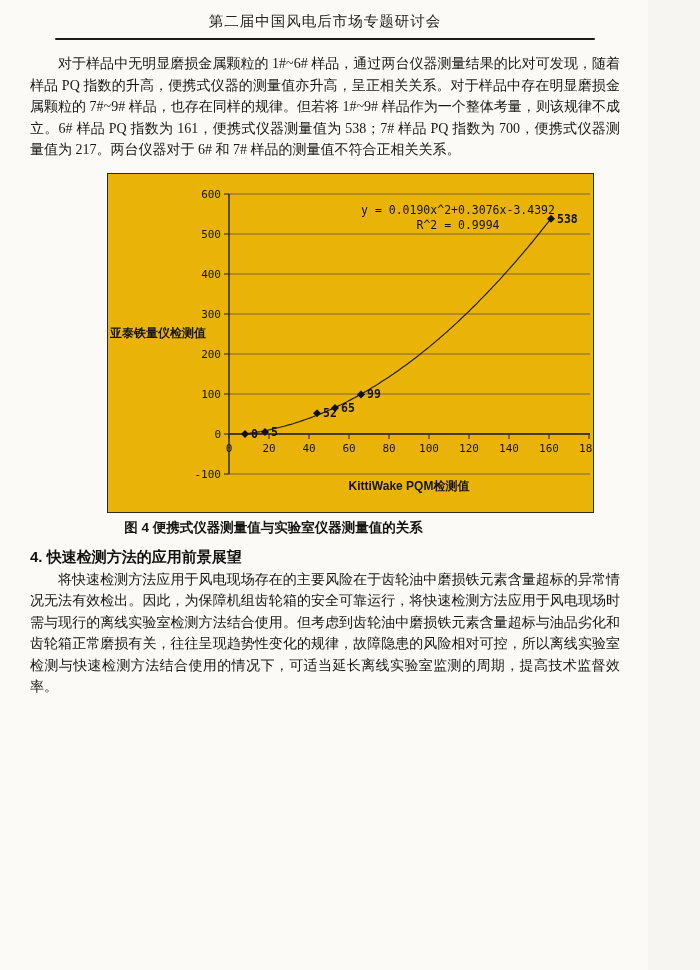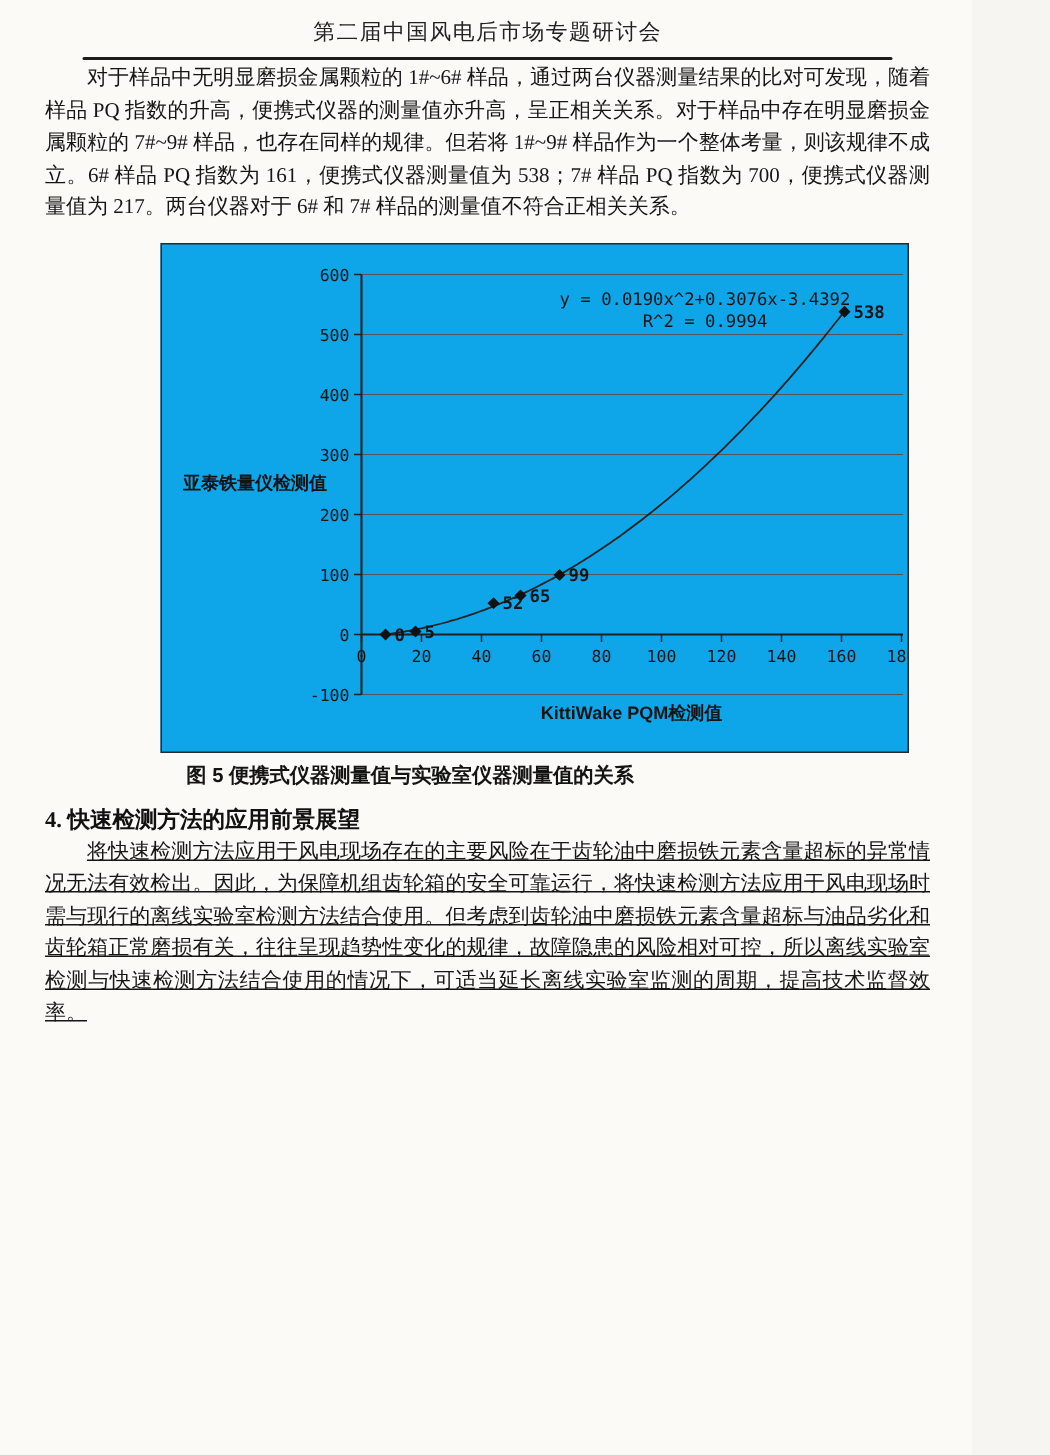--- a/index.html
+++ b/index.html
@@ -31,48 +31,47 @@
     border-radius:1px;
   }
   .body-text{
     margin:0;
     font-size:14px;
     line-height:21.5px;
     text-align:justify;
     text-indent:2em;
     color:#161616;
   }
-  .body-text.first{margin-top:2px;}
+  .body-text.first{margin-top:13px;}
   .figure-block{
     margin:12px 0 0 77px;
     width:487px;
   }
   .chart-frame{
     width:485px;height:338px;
     border:1px solid #2b2b2b;
-    background:#0ea5e9;
-    padding-left:12px;
+    background:#eab308;
   }
   .figure-caption{
     margin-top:6px;
     width:487px;
     text-align:center;
     font-family:"Liberation Sans","DejaVu Sans",sans-serif;
     font-weight:700;
     font-size:13.5px;
     color:#141414;
   }
   .section-heading{
     margin:11px 0 0 0;
-    font-family:Liberation Serif, serif;
+    font-family:Liberation Sans, sans-serif;
     font-weight:700;
     font-size:15px;
     color:#111;
   }
-  .sec-text{margin-top:2px;text-decoration:underline;}
+  .sec-text{margin-top:2px;}
   svg text{fill:#141414;}
   .tick-label{
     font-family:"DejaVu Sans Mono","Liberation Mono",monospace;
     font-size:11px;
   }
   .eq-label{
     font-family:"DejaVu Sans Mono","Liberation Mono",monospace;
     font-size:11.5px;
   }
   .pt-label{
@@ -158,18 +157,18 @@
           <text x="259" y="224.4" class="pt-label">99</text>
           <path d="M 443 40.8 L 447 44.8 L 443 48.8 L 439 44.8 Z" fill="#111111"></path>
           <text x="449" y="48.8" class="pt-label">538</text>
           <text x="350" y="40" text-anchor="middle" class="eq-label">y = 0.0190x^2+0.3076x-3.4392</text>
           <text x="350" y="55" text-anchor="middle" class="eq-label">R^2 = 0.9994</text>
           <text x="2" y="163" class="axis-title">亚泰铁量仪检测值</text>
           <text x="301" y="316" text-anchor="middle" class="axis-title">KittiWake PQM检测值</text>
         </svg>
     </div>
   </div>
-  <div class="figure-caption">图 5  便携式仪器测量值与实验室仪器测量值的关系</div>
+  <div class="figure-caption">图 4  便携式仪器测量值与实验室仪器测量值的关系</div>
 
   <h2 class="section-heading">4. 快速检测方法的应用前景展望</h2>
   <p class="body-text sec-text">将快速检测方法应用于风电现场存在的主要风险在于齿轮油中磨损铁元素含量超标的异常情况无法有效检出。因此，为保障机组齿轮箱的安全可靠运行，将快速检测方法应用于风电现场时需与现行的离线实验室检测方法结合使用。但考虑到齿轮油中磨损铁元素含量超标与油品劣化和齿轮箱正常磨损有关，往往呈现趋势性变化的规律，故障隐患的风险相对可控，所以离线实验室检测与快速检测方法结合使用的情况下，可适当延长离线实验室监测的周期，提高技术监督效率。</p>
 
 </div>
 
 </body></html>

